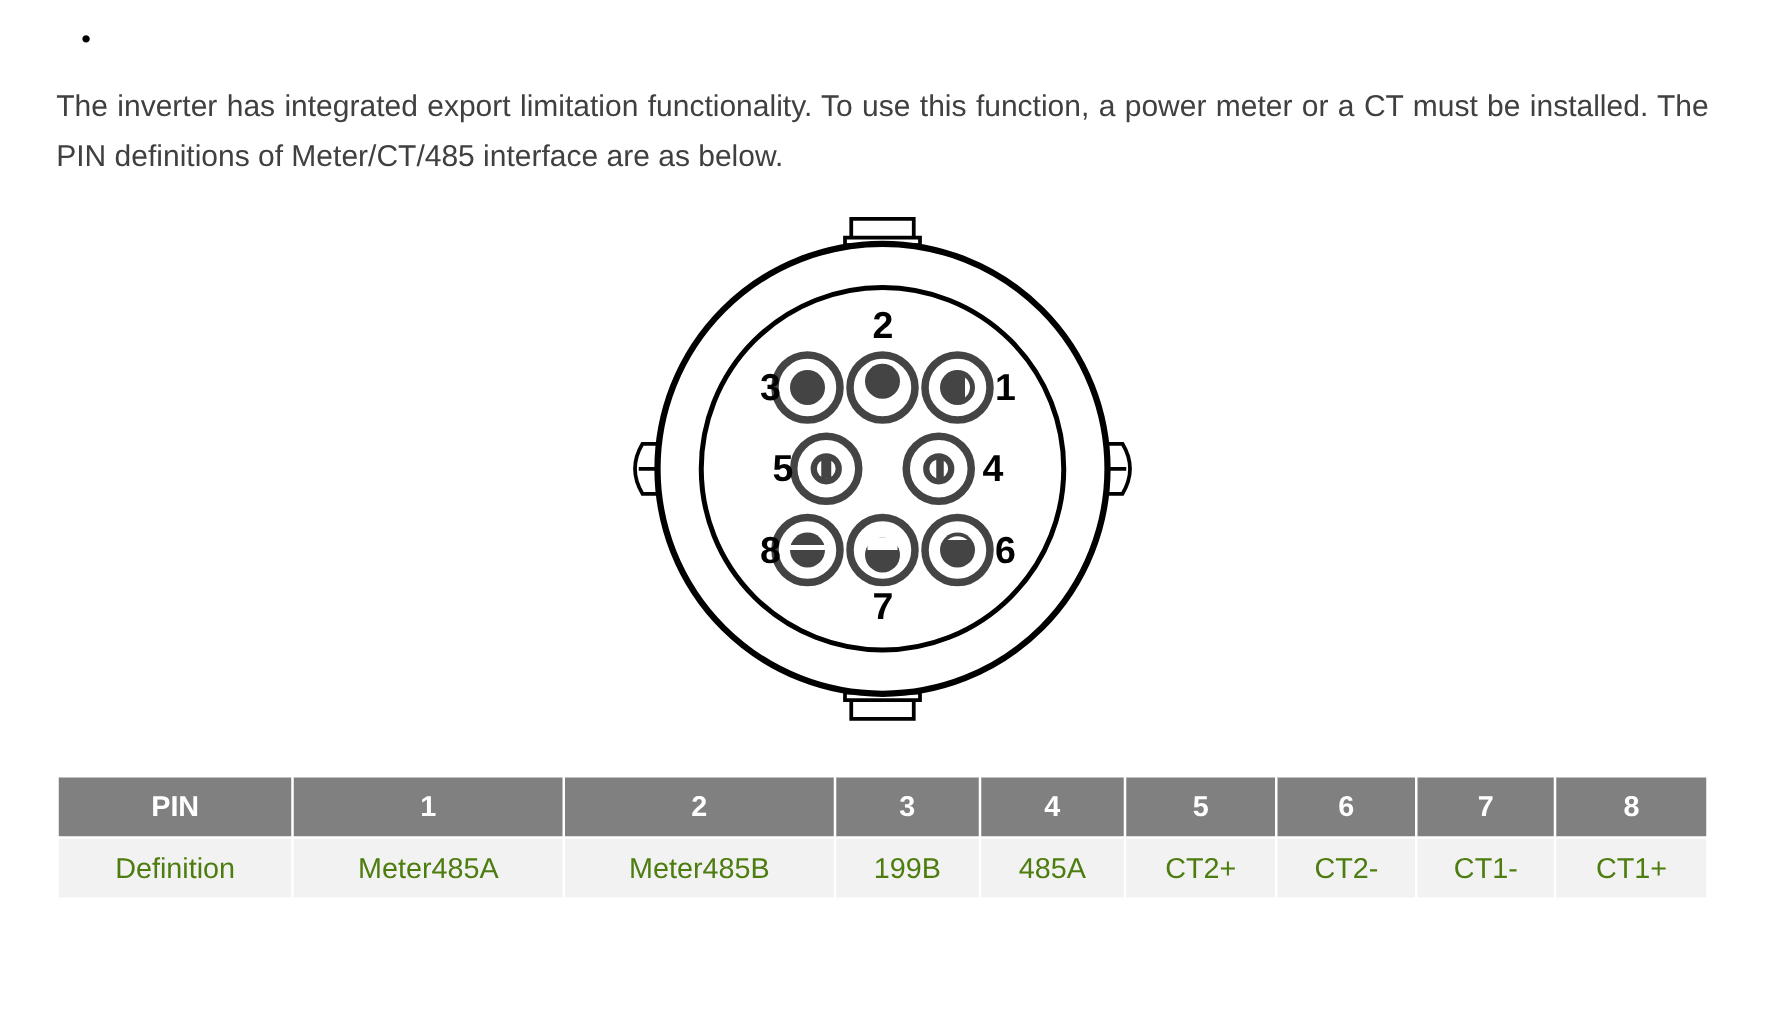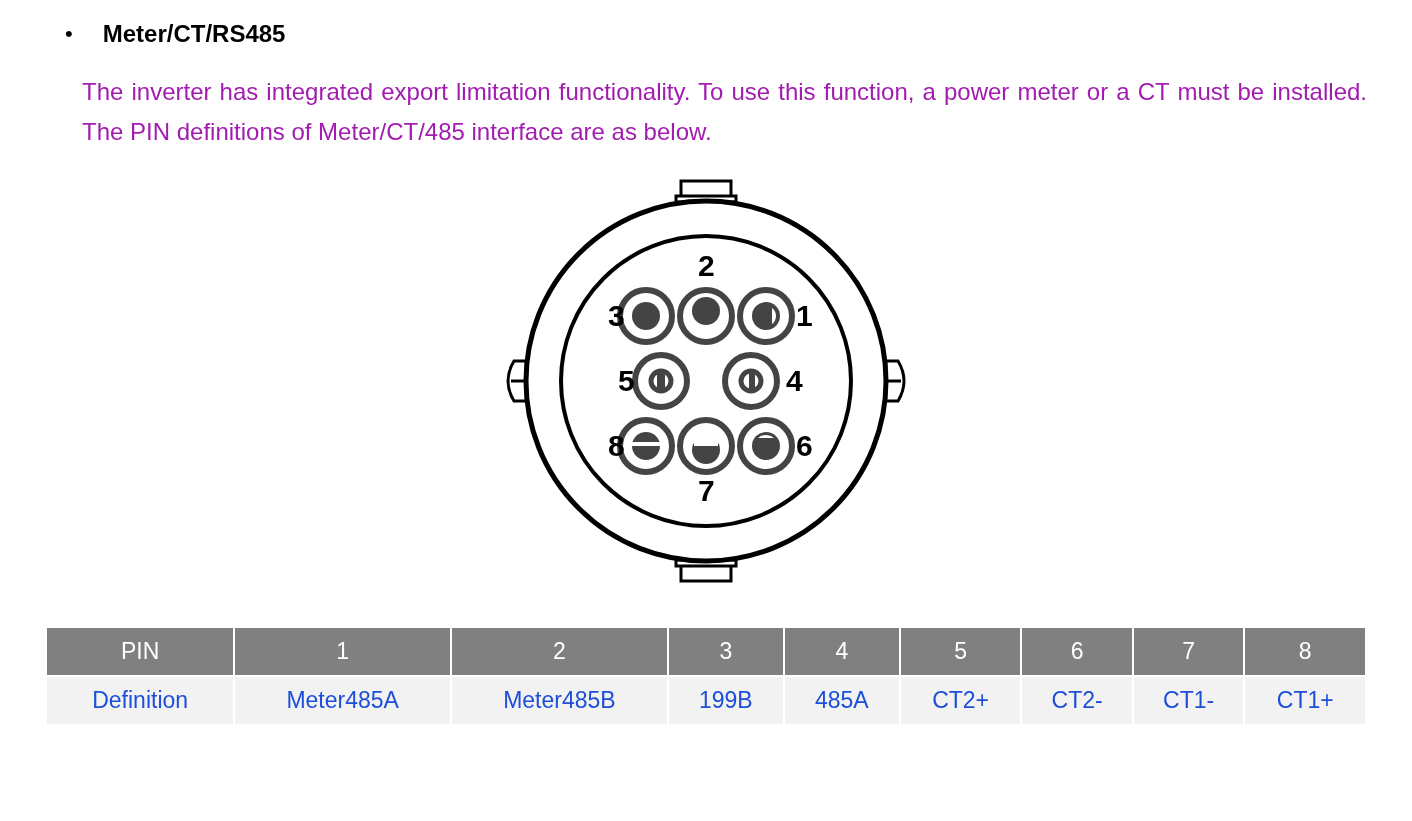--- a/index.html
+++ b/index.html
@@ -24,60 +24,58 @@
     padding-left: 20px;
   }
   .heading {
     font-size: 24px;
     font-weight: bold;
     color: #000;
   }
   .body-text {
     font-size: 24px;
     line-height: 1.65;
-    color: #a21caf;
+    color: #404040;
     text-align: justify;
     margin-bottom: 10px;
-    margin-left: 37px;
   }
   .diagram-wrap {
     display: flex;
     justify-content: center;
     margin: 10px 0 25px;
   }
   table {
     border-collapse: collapse;
     width: 100%;
     table-layout: auto;
   }
   th, td {
     border: 2px solid #fff;
     text-align: center;
     font-size: 23px;
     padding: 10px 6px;
   }
   thead th {
     background: #808080;
     color: #fff;
-    font-weight: normal;
+    font-weight: bold;
   }
   tbody td {
     background: #f2f2f2;
-    color: #1d4ed8;
+    color: #4d7c0f;
   }
   tbody td.first {
     background: #f2f2f2;
   }
 </style>
 </head>
 <body>
 
 <div class="bullet-heading">
   <span class="bullet">•</span>
-  <span class="heading">Meter/CT/RS485</span>
 </div>
 
 <p class="body-text">The inverter has integrated export limitation functionality. To use this function, a power meter or a CT must be installed. The PIN definitions of Meter/CT/485 interface are as below.</p>
 
 <div class="diagram-wrap">
   <svg width="420" height="440" viewBox="0 0 420 440">
 
     <path d="M185 20 h50 v15 h-50 z M180 35 h60 v6 h-60 z" fill="#fff" stroke="#000" stroke-width="3"></path>
 
     <path d="M180 399 h60 v6 h-60 z M185 405 h50 v15 h-50 z" fill="#fff" stroke="#000" stroke-width="3"></path>

